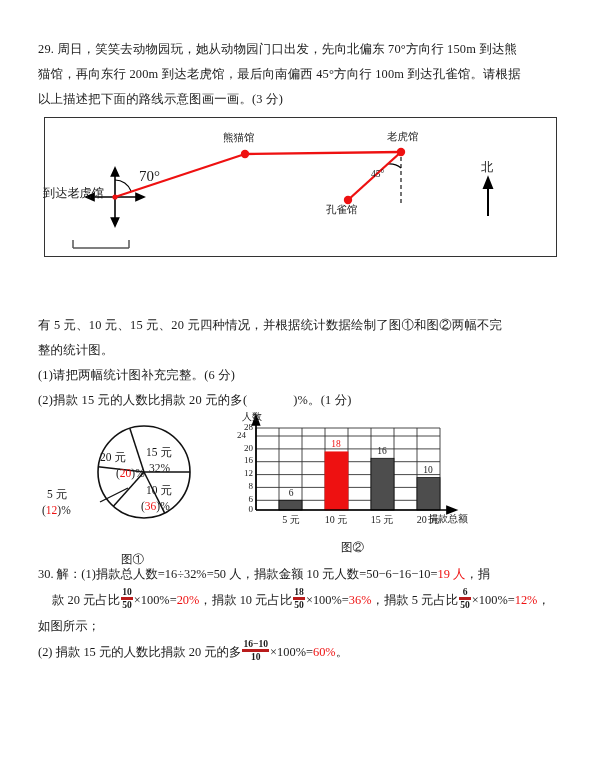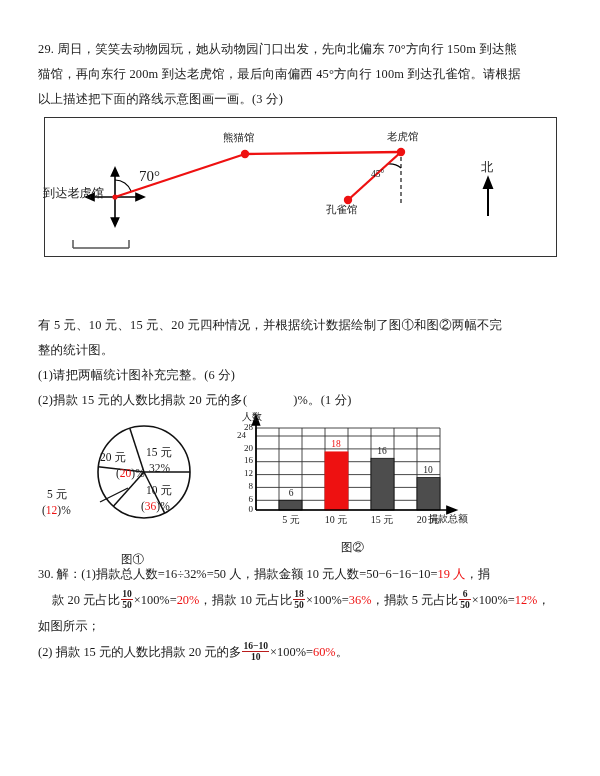--- a/index.html
+++ b/index.html
@@ -84,21 +84,21 @@
   .frac {
     display: inline-block;
     vertical-align: -0.42em;
     text-align: center;
     font-size: 9.6px;
     line-height: 1.05;
     margin: 0 1px;
     font-weight: bold;
   }
   .frac .n { display: block; padding: 0 1px; }
-  .frac .d { display: block; border-top: 1px solid #b91c1c; padding: 0 1px; }
+  .frac .d { display: block; border-top: 3px solid #b91c1c; padding: 0 1px; }
 </style>
 </head>
 <body>
 
 <div class="page">
 
   <div class="q-text" style="left:38px; top:37px; width:528px;">29. 周日，笑笑去动物园玩，她从动物园门口出发，先向北偏东 70°方向行 150m 到达熊</div>
   <div class="q-text" style="left:38px; top:62px; width:528px;">猫馆，再向东行 200m 到达老虎馆，最后向南偏西 45°方向行 100m 到达孔雀馆。请根据</div>
   <div class="q-text" style="left:38px; top:87px; width:528px;">以上描述把下面的路线示意图画一画。(3 分)</div>
 

